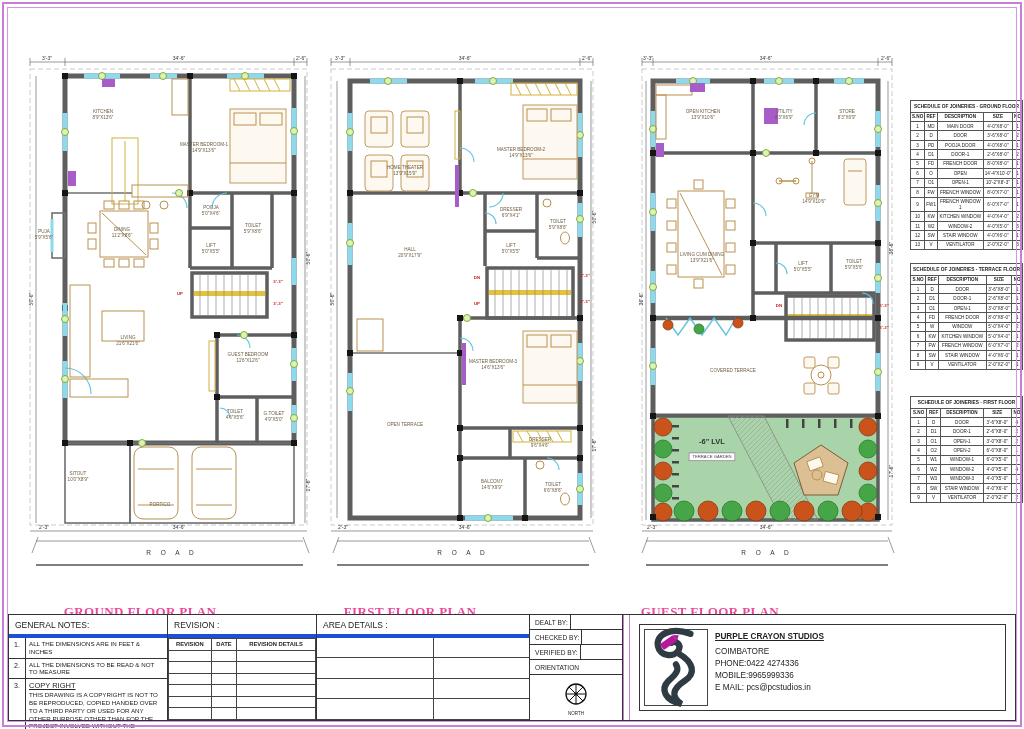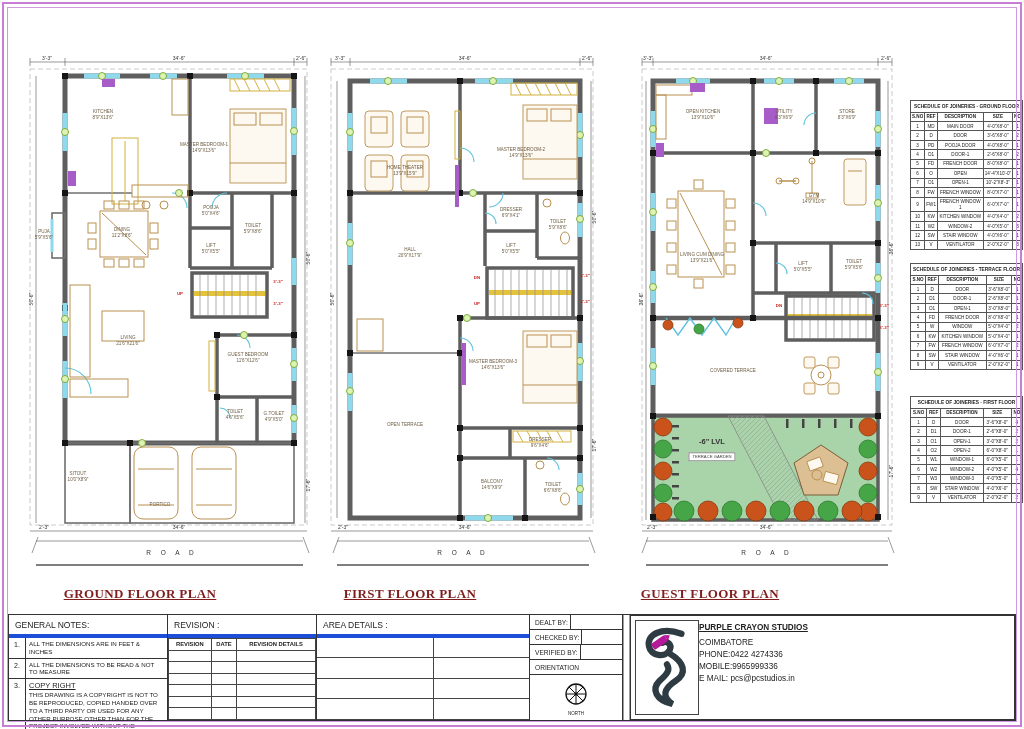--- a/index.html
+++ b/index.html
@@ -10,22 +10,22 @@
 
   .plan{position:absolute}
   .plan svg{position:absolute;left:0;top:0}
   .labels{position:absolute;inset:0}
   .room-label{position:absolute;transform:translate(-50%,-50%);text-align:center;
               font-size:4.6px;line-height:1.3;color:#6d5c40;white-space:nowrap}
   .room-label.big{font-size:7.5px;font-weight:bold;color:#333}
   .room-label.boxed{border:0.5px solid #888;background:#fff;padding:1px 3px;font-size:4.2px;color:#444}
   .red-label{position:absolute;transform:translate(-50%,-50%);font-size:4.4px;font-weight:bold;
              color:#cc2222;white-space:nowrap}
-  .plan-title{position:absolute;top:586px;font-family:"Liberation Serif",serif;font-weight:bold;
-              font-size:13px;letter-spacing:0.4px;text-decoration:underline;color:#7f1d1d;text-align:center}
+  .plan-title{position:absolute;top:604px;font-family:"Liberation Serif",serif;font-weight:bold;
+              font-size:13px;letter-spacing:0.4px;text-decoration:underline;color:#ec4899;text-align:center}
 
   
   .wallfill{stroke:#5e5e5e;stroke-width:5;fill:#fff}
   .iw{stroke:#5e5e5e;stroke-width:3.5;fill:none}
   .tw{stroke:#6f6f6f;stroke-width:1.6;fill:none}
   .col{fill:#151515}
   .win{stroke:#8fd9ec;stroke-width:5;fill:none}
   .win2{stroke:#8fd9ec;stroke-width:3;fill:none}
   .door{stroke:#5fc3de;stroke-width:1.1;fill:none}
   .fur{stroke:#b9904e;stroke-width:1;fill:none}
@@ -79,21 +79,21 @@
   .compass-cell{flex:1;display:flex;flex-direction:column;align-items:center;justify-content:center}
   .compass-label{font-size:4.5px;margin-top:1px}
   .job-col{width:180px}
   .job-row1{font-size:7.2px;padding:6px 4px 5px 6px;border-bottom:1px solid #333;white-space:nowrap}
   .job-row1 .job-label{margin-right:5px}
   .job-row2{font-size:7.2px;padding:4px 6px;border-bottom:1px solid #333;width:120px;line-height:1.3;flex-shrink:0}
   .job-row3{font-size:7.2px;padding:4px 6px;border-bottom:1px solid #333}
   .job-row4{flex:1;display:flex;align-items:center;justify-content:center;
             font-family:"Liberation Serif",serif;font-weight:bold;font-size:16.5px;letter-spacing:0.6px}
   .purple-div{width:5px;border-left:1.6px solid #c77fd6;border-right:1.6px solid #c77fd6;flex-shrink:0}
-  .company-col{flex:1;border:1.2px solid #333;margin:0;display:flex;padding:4px;gap:0}
+  .company-col{flex:1;border:1.2px solid #333;margin:9px;display:flex;padding:4px;gap:7px}
   .logo-box{width:62px;border:1px solid #444;display:flex;align-items:center;justify-content:center;flex-shrink:0}
   .company-info{padding-top:2px}
   .company-name{font-size:12px;font-weight:bold;text-decoration:underline;margin-bottom:3px;white-space:nowrap}
   .company-info div{font-size:8.2px;line-height:1.45;white-space:nowrap}
   .compass{display:block}
 </style>
 </head>
 <body>
 
 <div class="plan" style="left:22px;top:53px;width:290px;height:520px">

